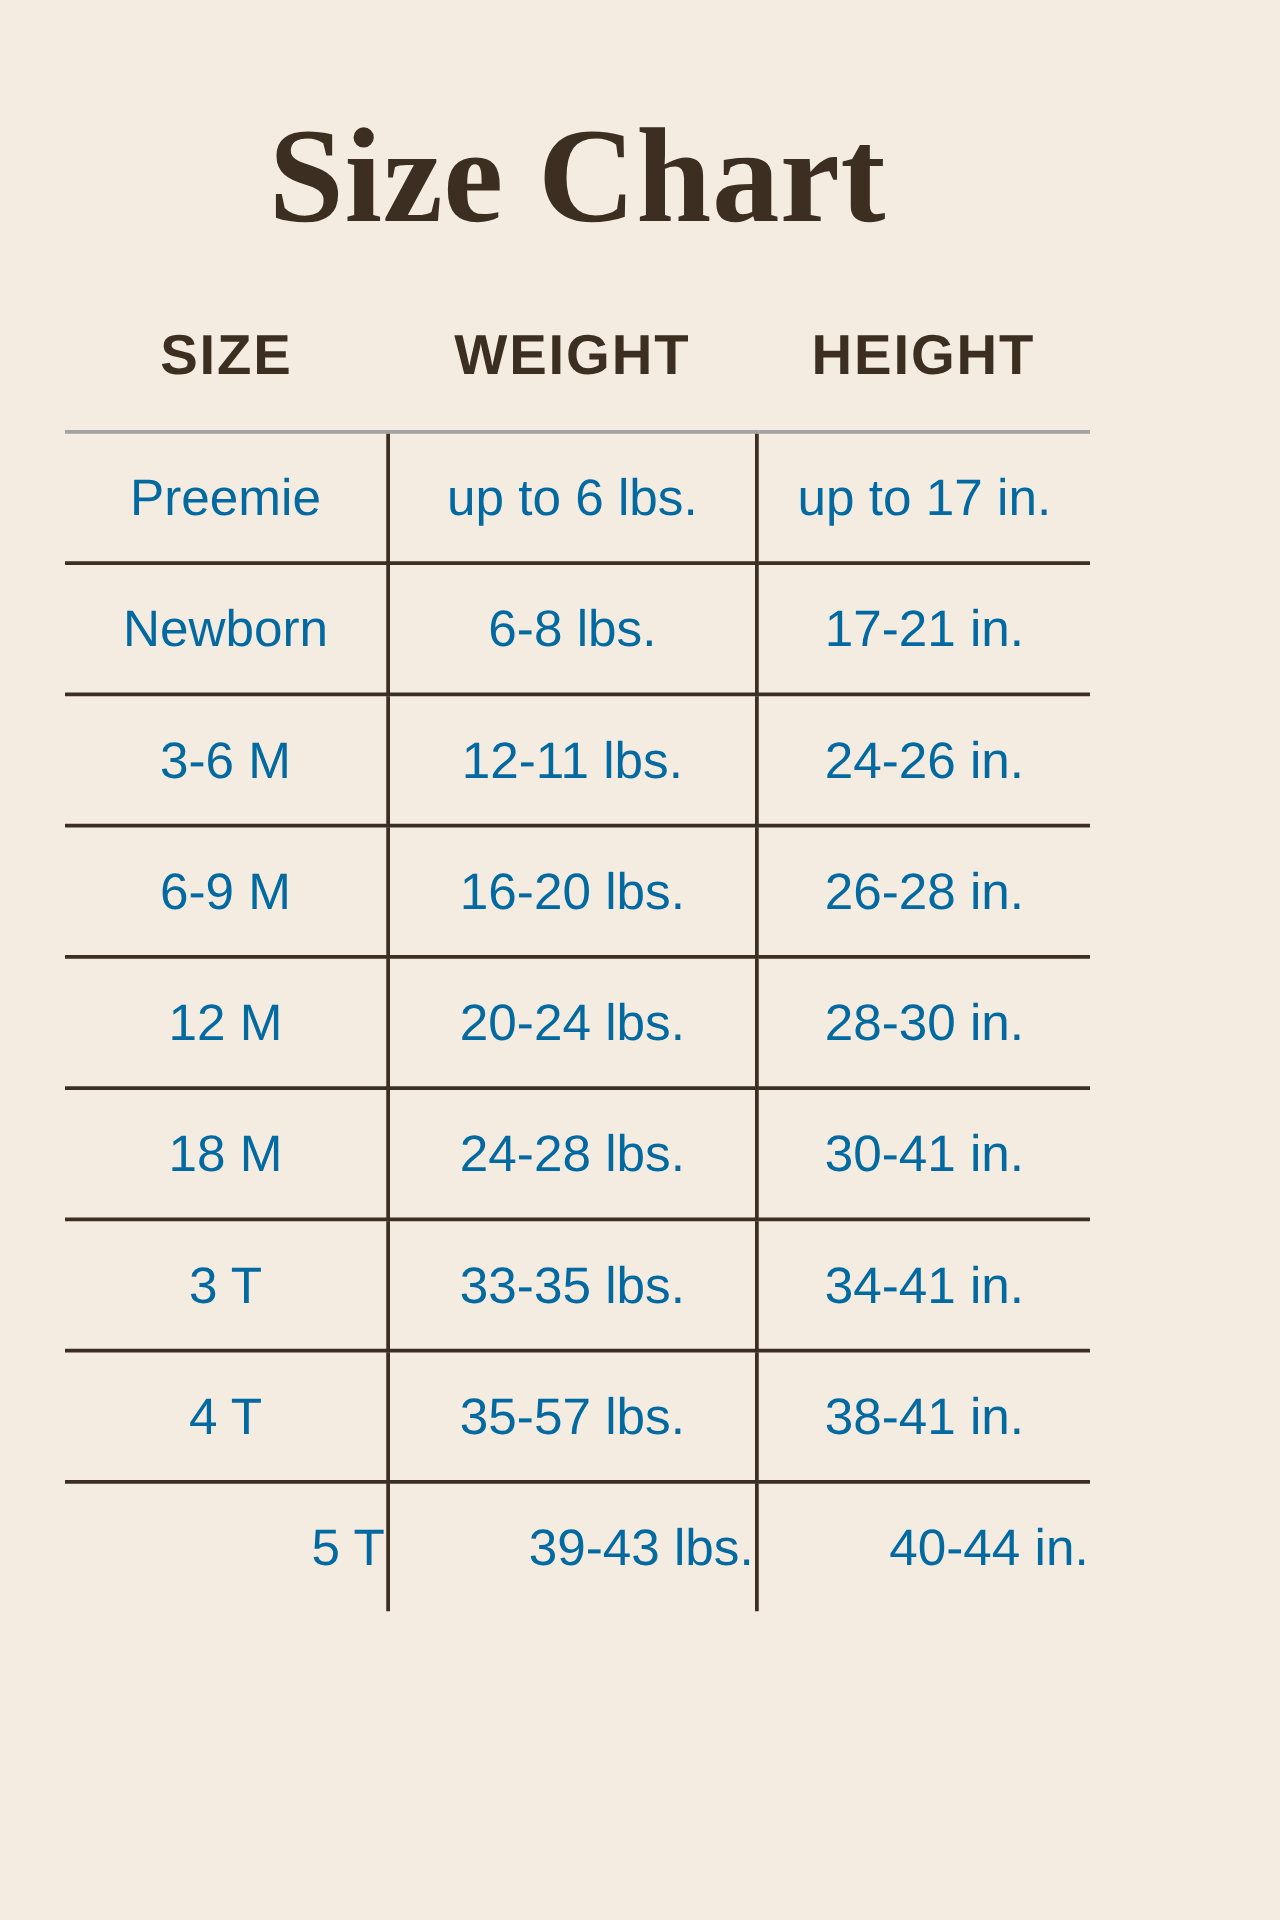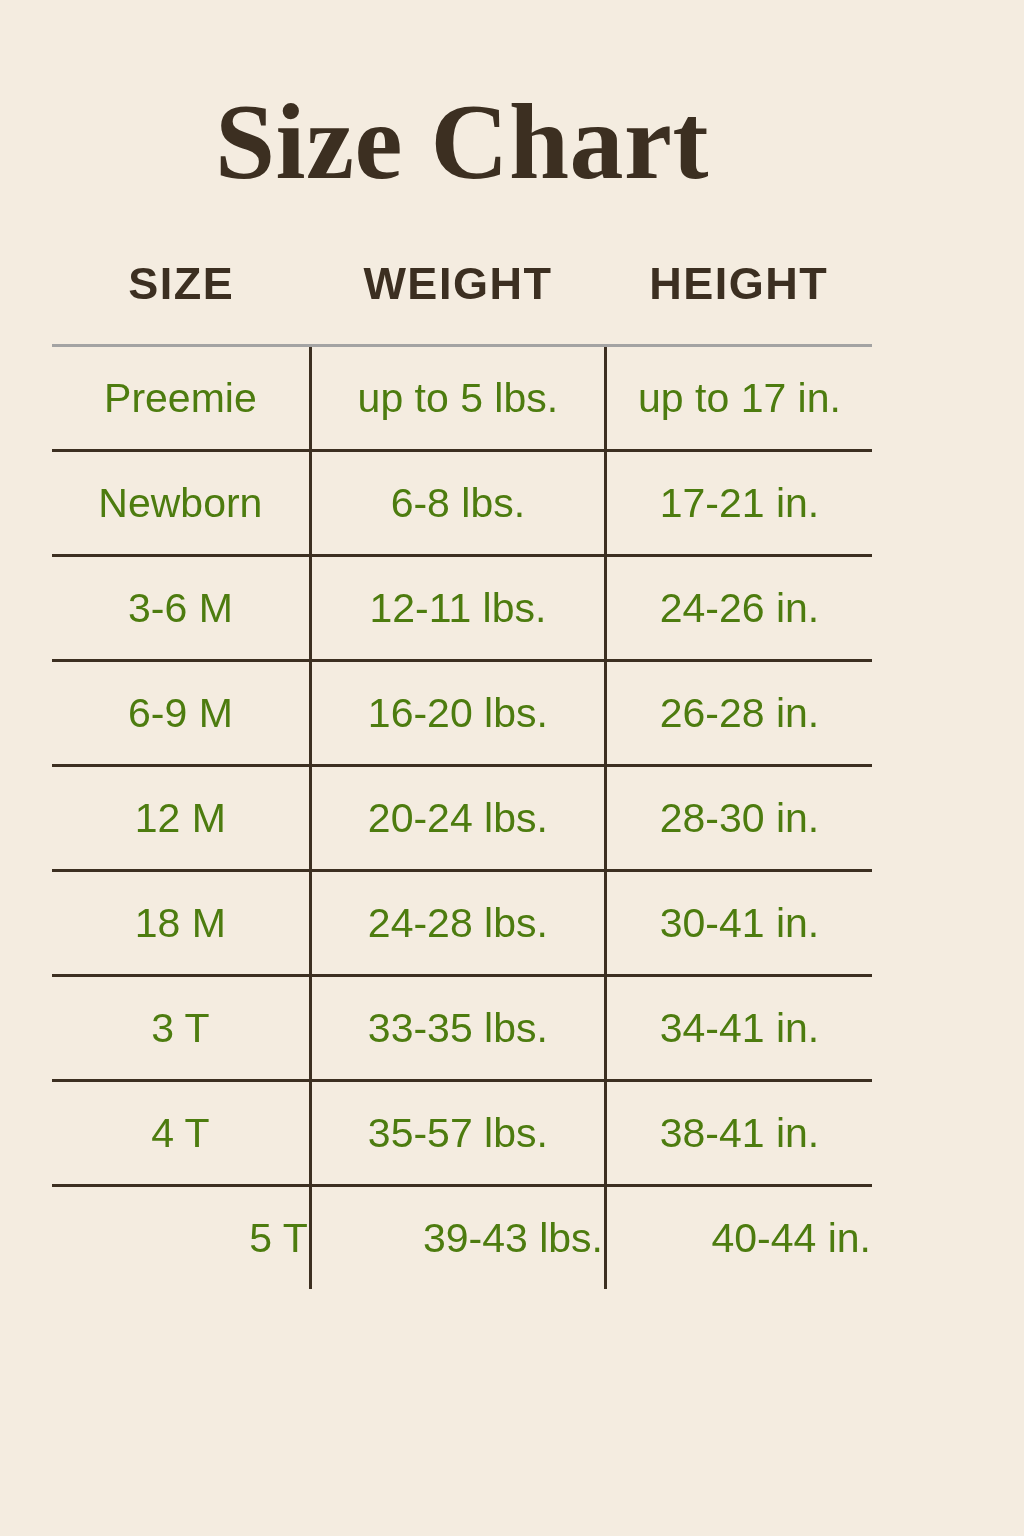--- a/index.html
+++ b/index.html
@@ -47,21 +47,21 @@
     font-weight: bold;
     letter-spacing: 1.5px;
     color: #3c2f21;
     padding: 0 0 34px 0;
     text-align: center;
     border-bottom: 3px solid #a3a3a3;
   }
   tbody td {
     font-size: 41px;
     font-weight: 400;
-    color: #4d7c0f;
+    color: #0369a1;
     text-align: center;
     height: 100px;
     border-bottom: 3px solid #3c2f21;
     border-right: 3px solid #3c2f21;
   }
   tbody td:last-child {
     border-right: none;
   }
   tbody tr:last-child td {
     border-bottom: none;
@@ -89,21 +89,21 @@
     <thead>
       <tr>
         <th>SIZE</th>
         <th>WEIGHT</th>
         <th>HEIGHT</th>
       </tr>
     </thead>
     <tbody>
       <tr>
         <td>Preemie</td>
-        <td>up to 5 lbs.</td>
+        <td>up to 6 lbs.</td>
         <td>up to 17 in.</td>
       </tr>
       <tr>
         <td>Newborn</td>
         <td>6-8 lbs.</td>
         <td>17-21 in.</td>
       </tr>
       <tr>
         <td>3-6 M</td>
         <td>12-11 lbs.</td>

